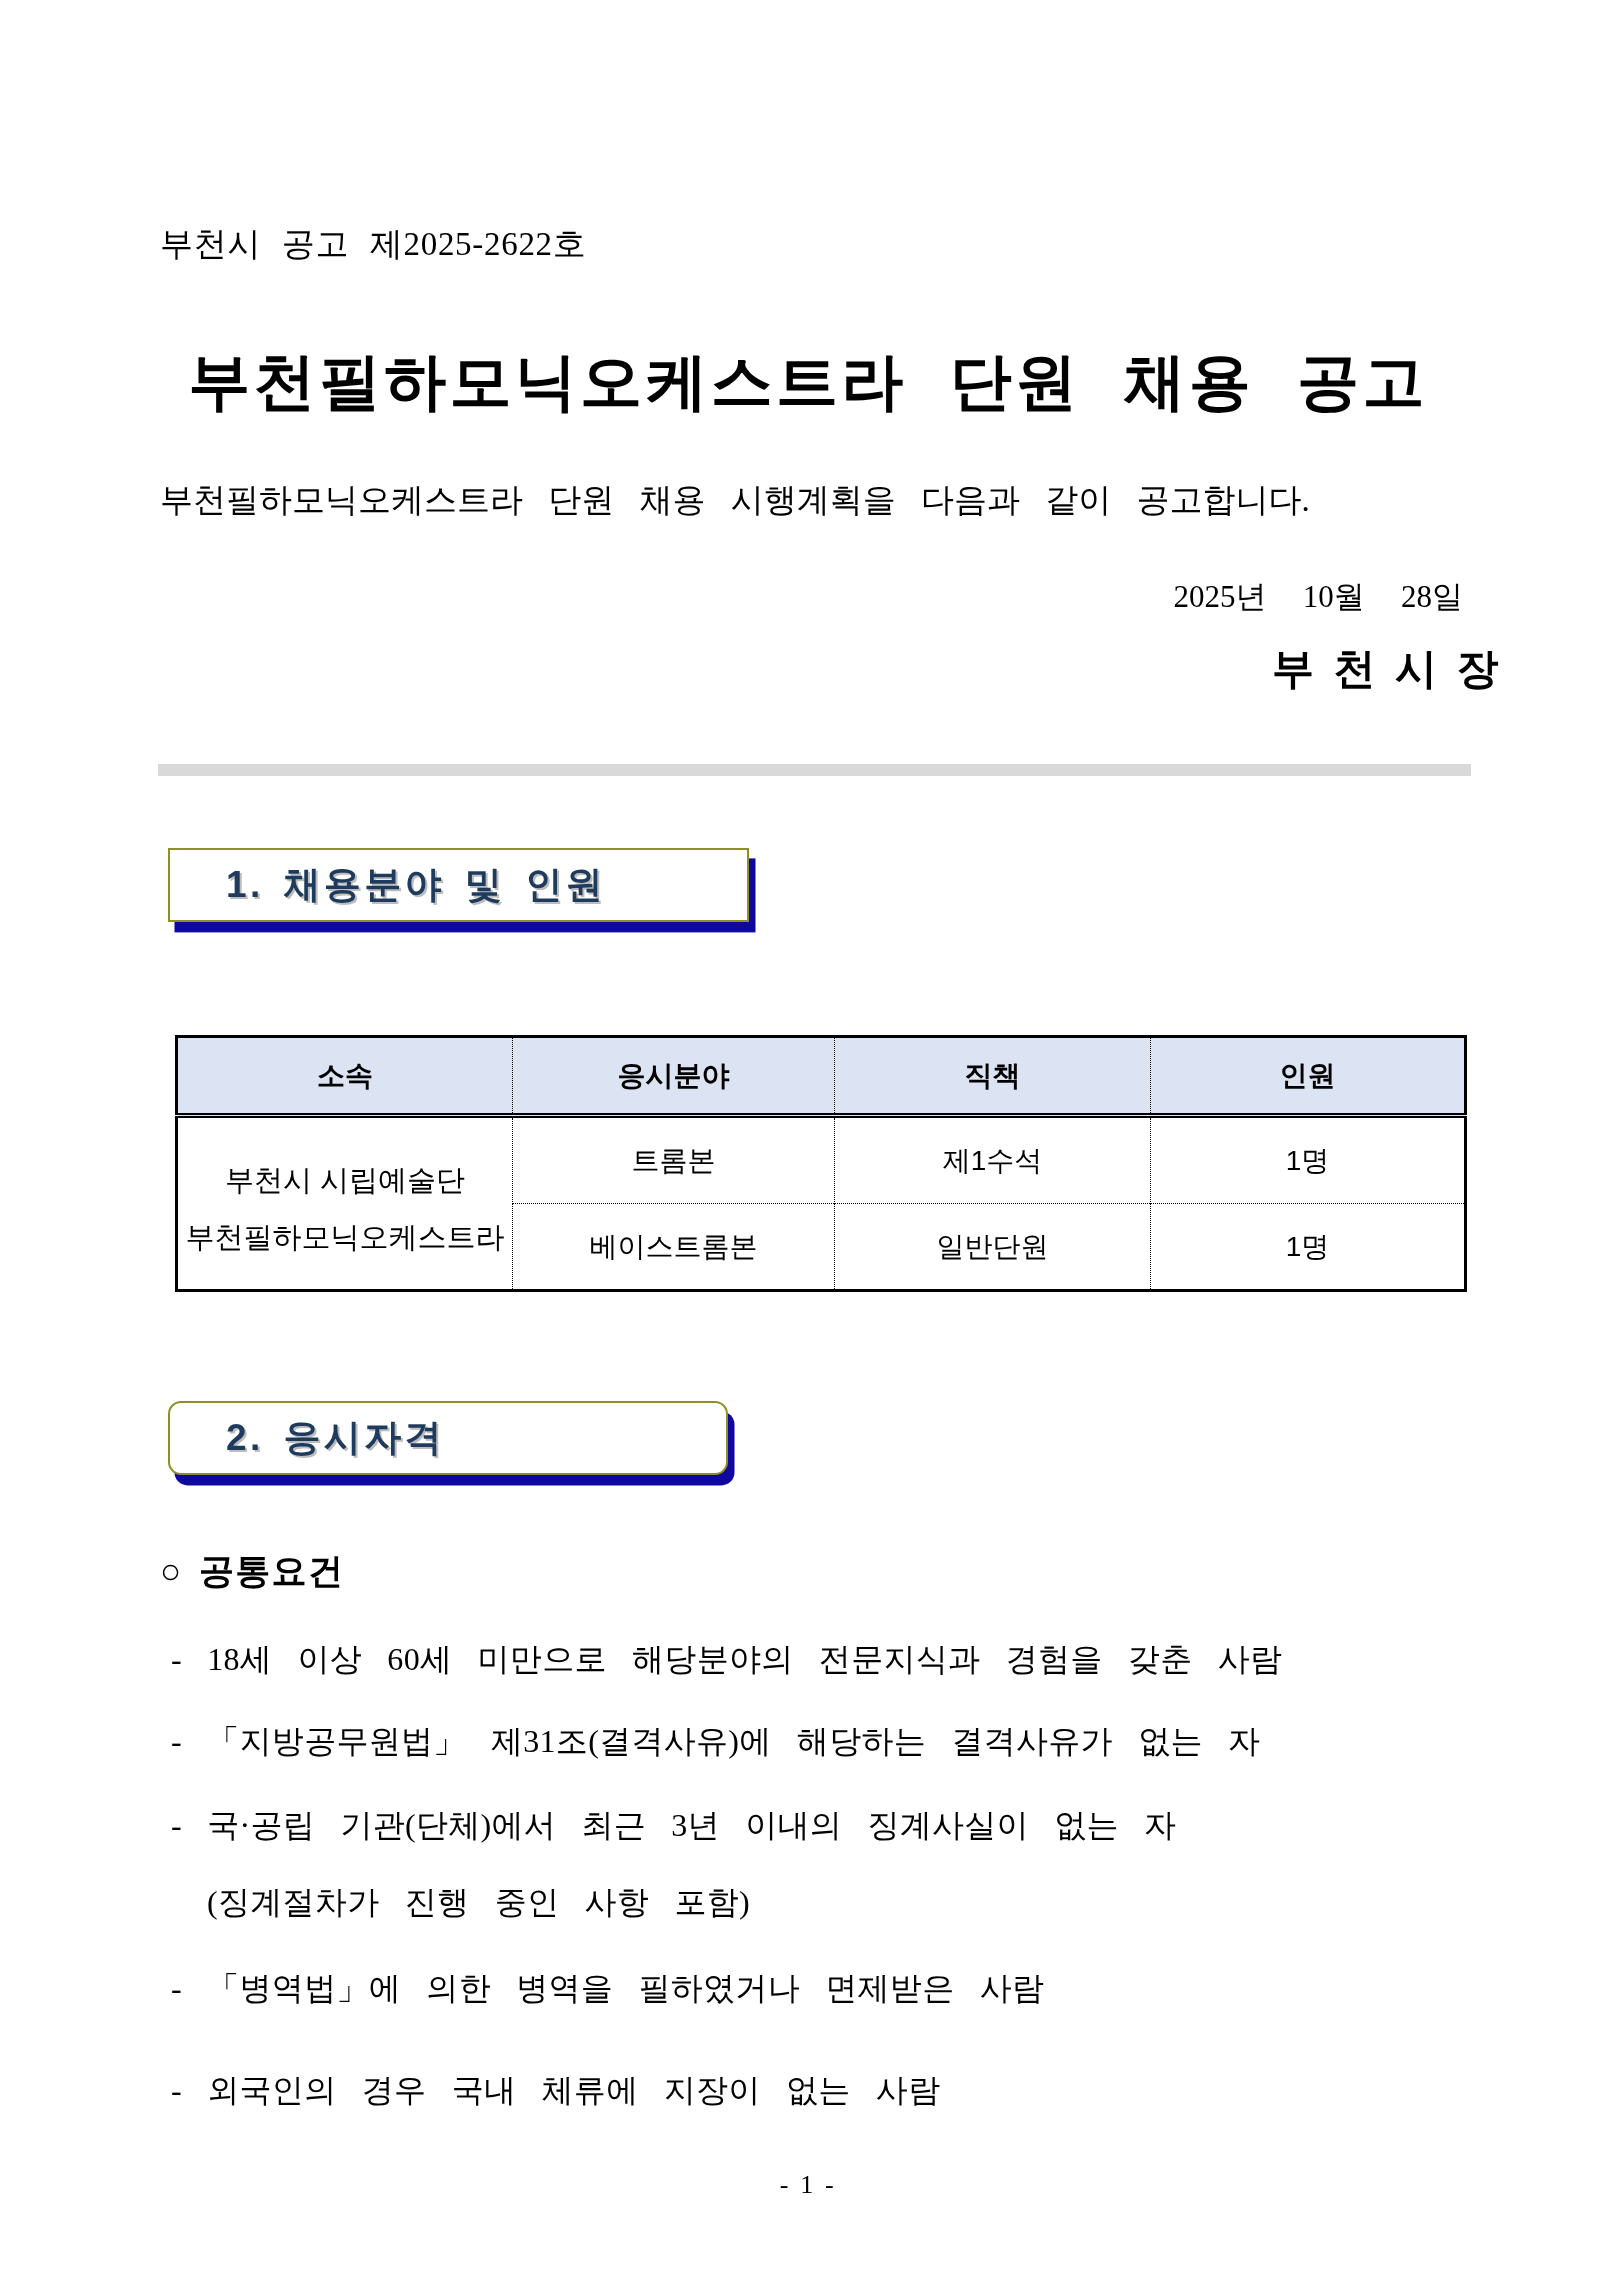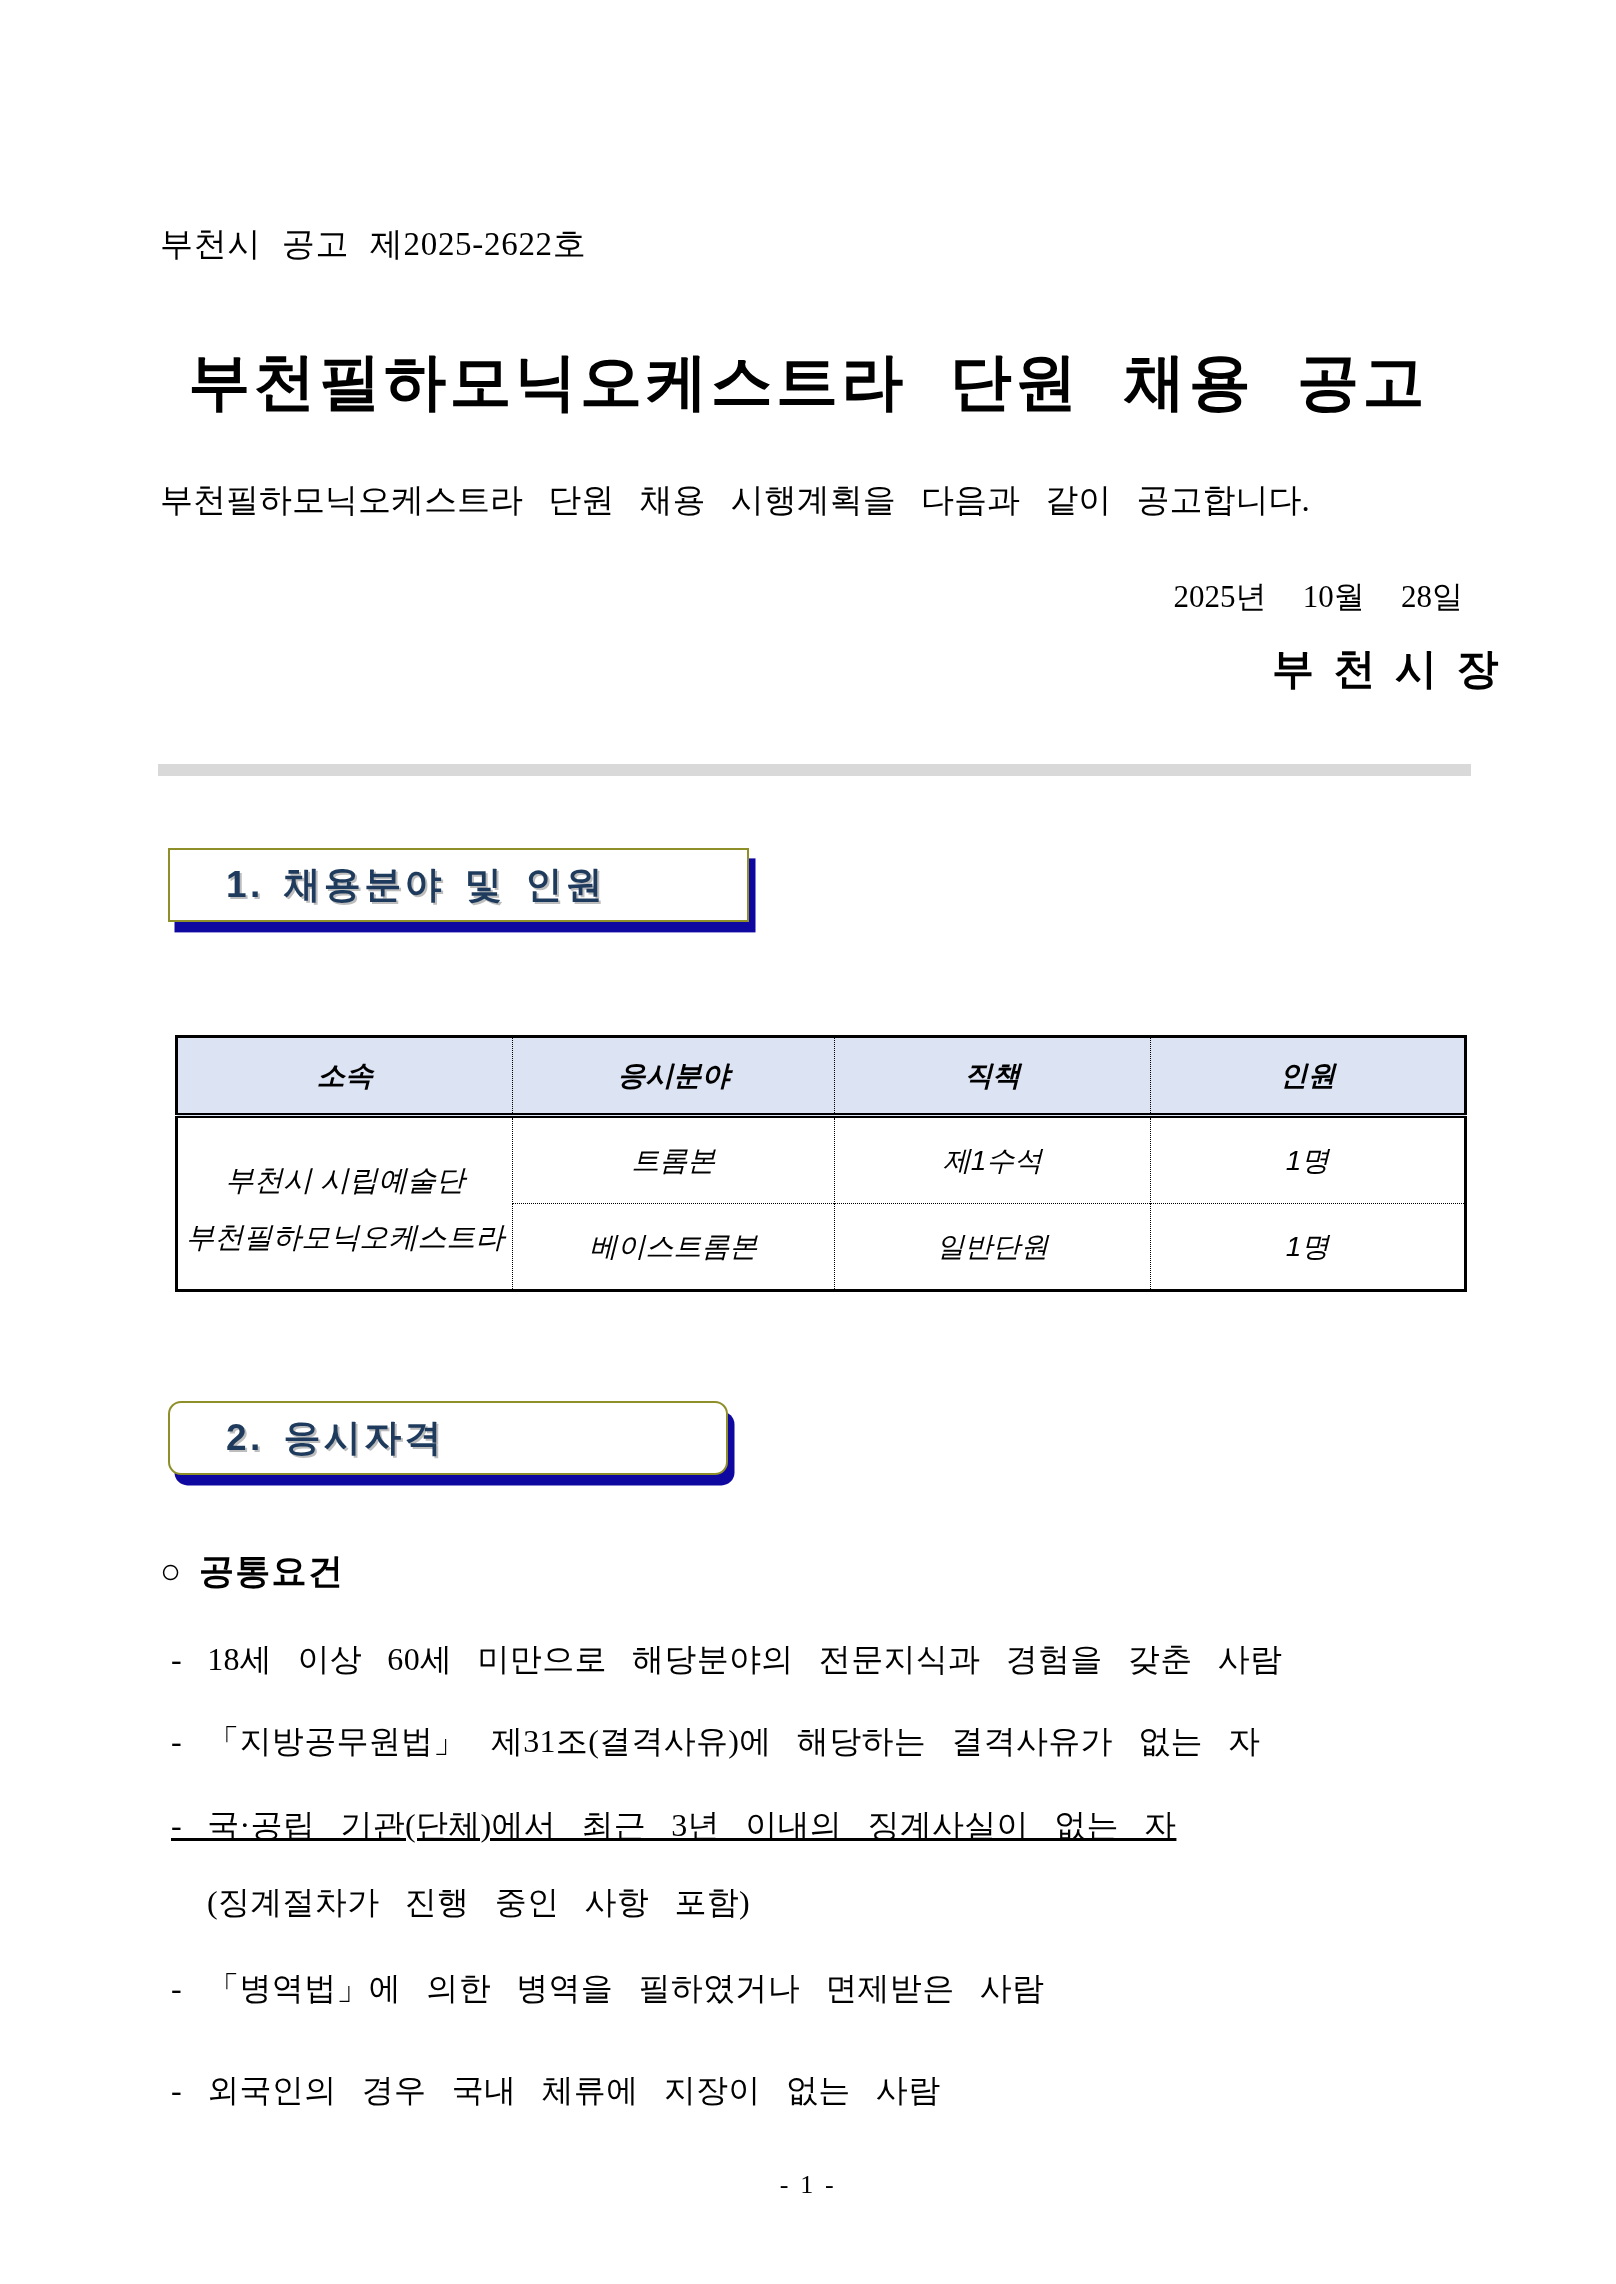--- a/index.html
+++ b/index.html
@@ -46,37 +46,36 @@
   }
   .sec1-box{left:168px;top:848px;width:581px;height:74px;}
   .sec2-box{left:168px;top:1401px;width:560px;height:74px;border-radius:13px;}
 
   
   .tbl-wrap{left:175px;top:1035px;}
   table.recruit{
     border-collapse:collapse;table-layout:fixed;width:1289px;
     border:3.3px solid #000;
     font-family:"Liberation Sans","DejaVu Sans",sans-serif;
-    font-style:italic;
   }
   table.recruit th{
     background:#dce3f3;height:73px;font-size:28px;font-weight:bold;
     border-bottom:5.9px double #000;text-align:center;vertical-align:middle;
   }
   table.recruit td{
     height:83px;font-size:28px;text-align:center;vertical-align:middle;
   }
   .vline{border-left:1.3px dotted #000;}
   .row2 td{border-top:1.3px dotted #000;}
   .org-cell div{line-height:47px;font-size:29px;margin-top:10px;}
 
   
   .subheading{left:160px;top:1548px;font-size:35px;font-weight:bold;letter-spacing:1.3px;word-spacing:6.5px;}
   .bullet{left:171px;font-size:32px;word-spacing:17px;letter-spacing:0.3px;}
-  .b0{top:1638px;} .b1{top:1720px;} .b2{top:1804px;text-decoration:underline;}
+  .b0{top:1638px;} .b1{top:1720px;} .b2{top:1804px;}
   .b3{top:1881px;left:207px;} .b4{top:1967px;} .b5{top:2050px;margin-top:19px;}
 
   
   .pageno{left:0;right:0;top:2170px;text-align:center;font-size:26px;white-space:pre;letter-spacing:2.6px;}
 </style>
 </head>
 <body>
 
 <div class="abs notice">부천시 공고 제2025-2622호</div>
 

